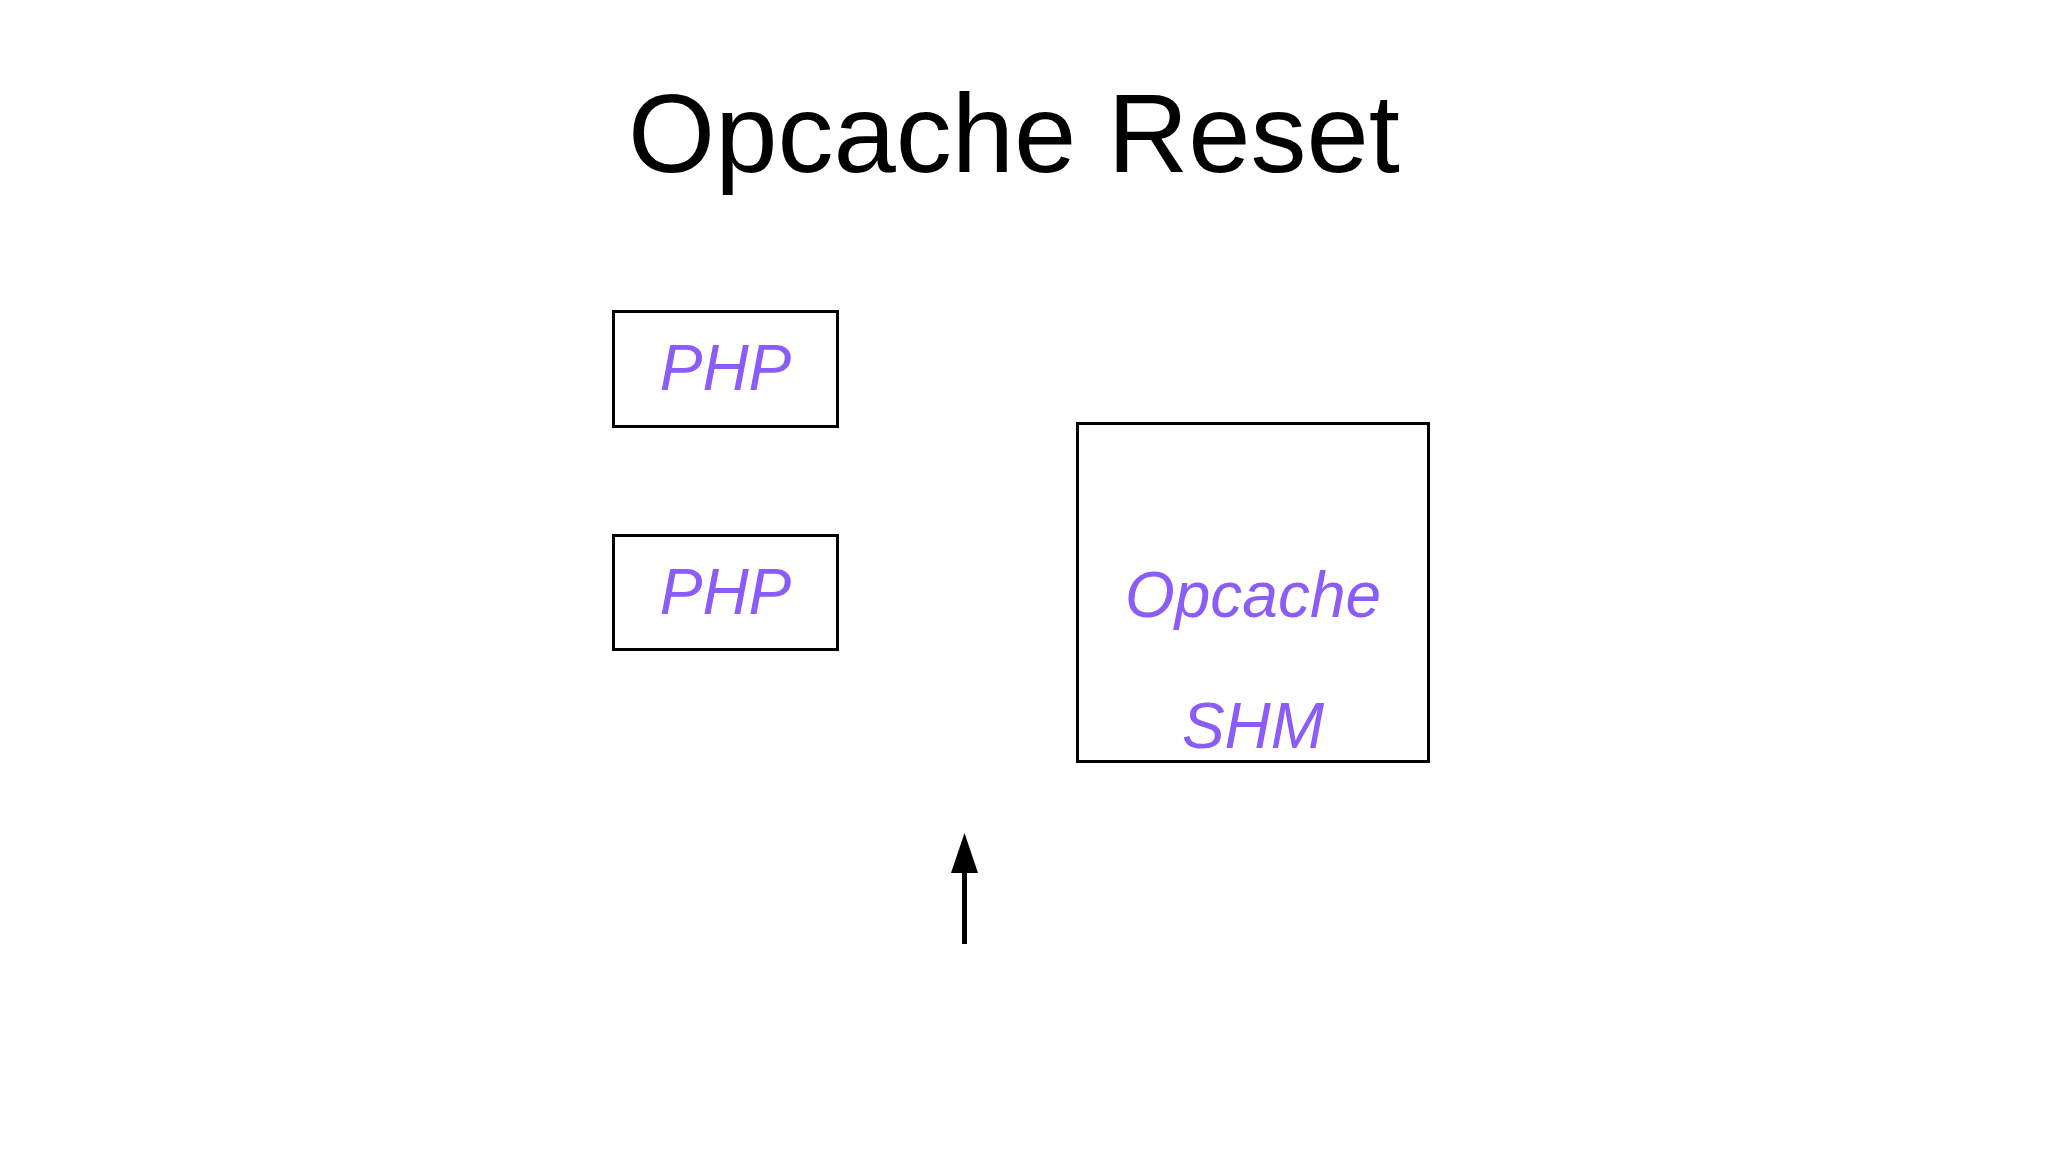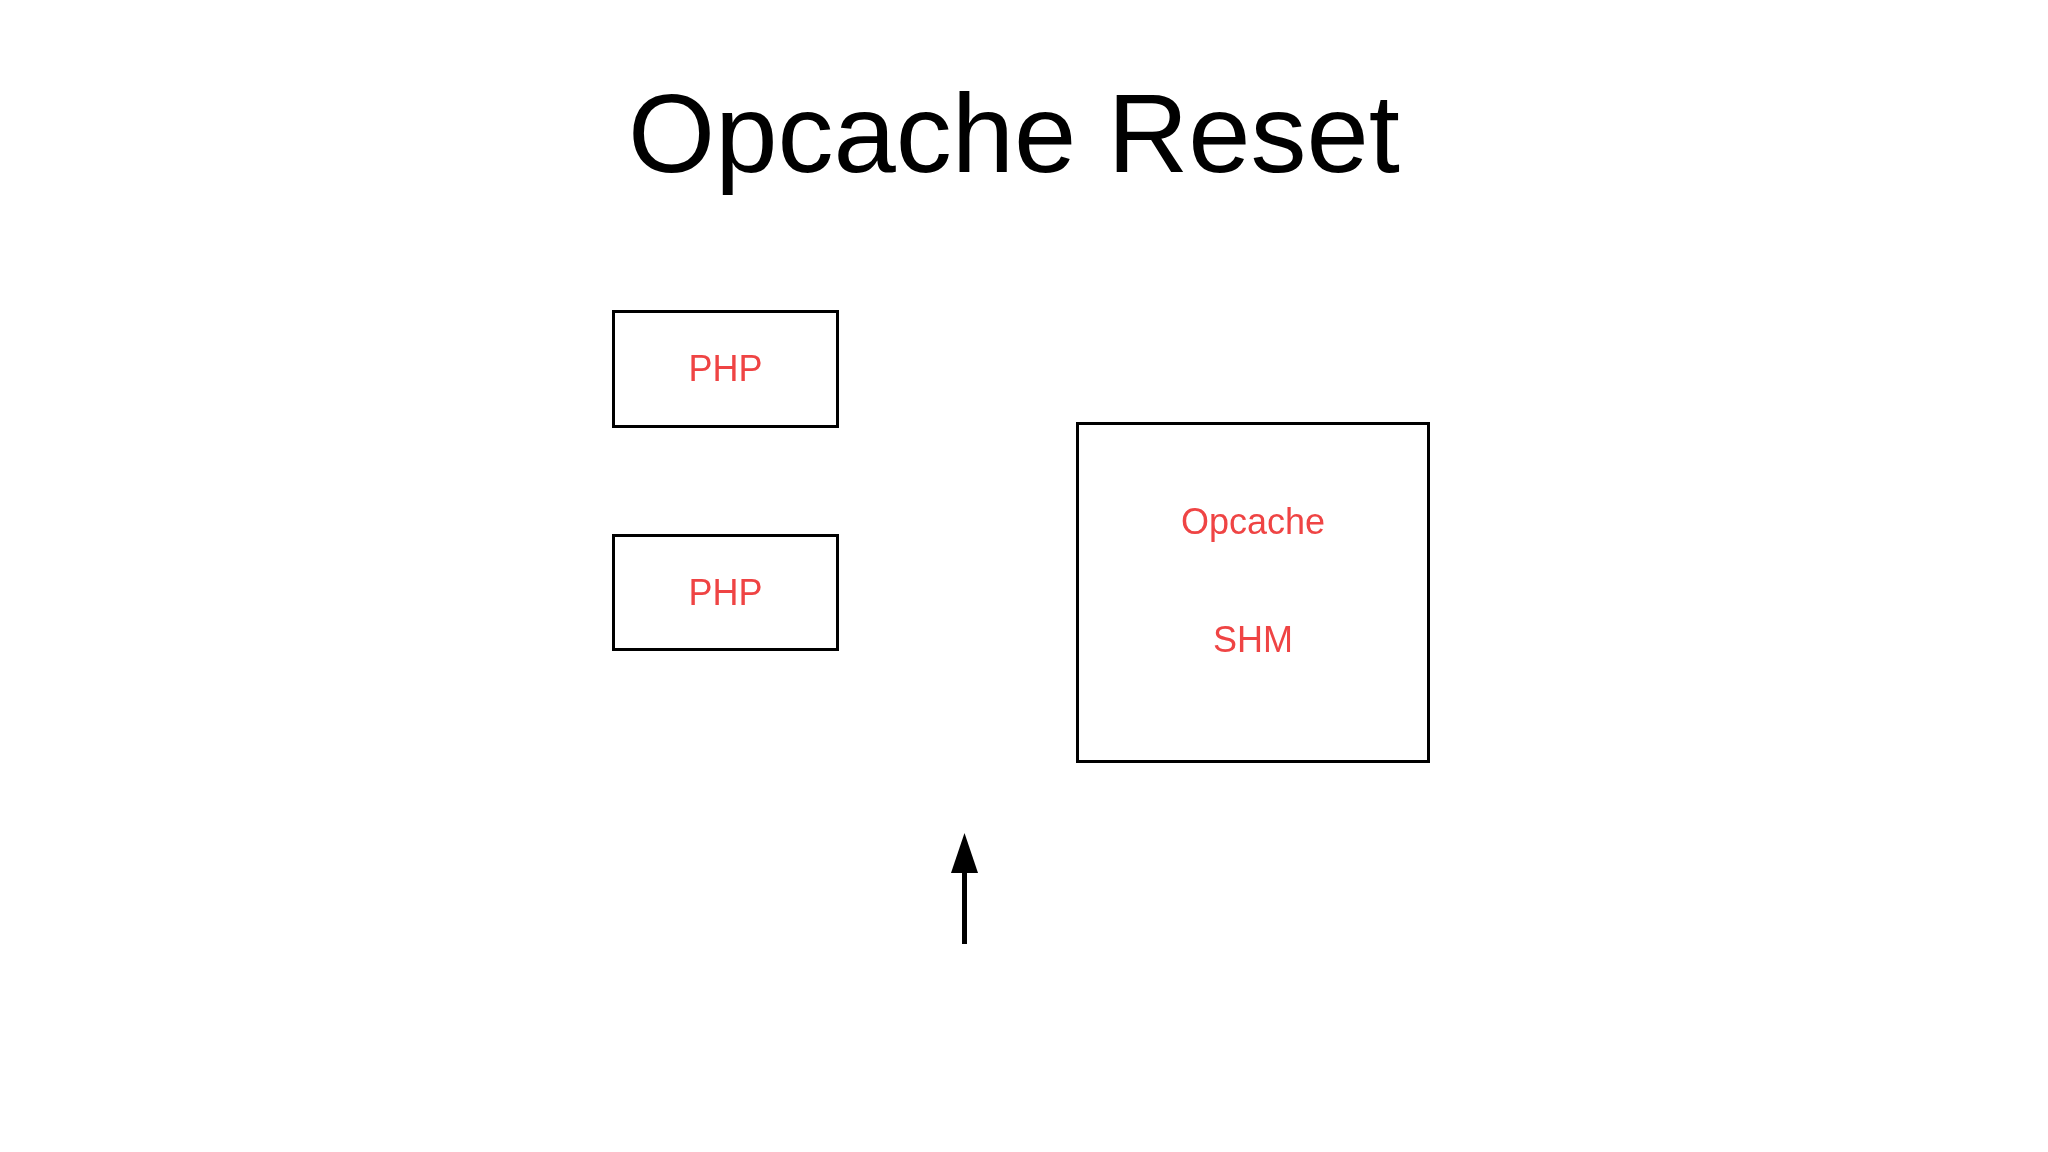--- a/index.html
+++ b/index.html
@@ -40,26 +40,27 @@
     position: absolute;
     box-sizing: border-box;
     border: 3px solid #000000;
     background: #ffffff;
     display: flex;
     flex-direction: column;
     align-items: center;
     justify-content: center;
   }
   .node-label {
-    font-size: 36px;
+    font-size: 64px;
     line-height: 1.05;
     font-weight: 400;
-    color: #ef4444;
+    color: #8b5cf6;
     white-space: nowrap;
     text-align: center;
+    font-style: italic;
   }
 
   
   .php-box-1 {
     left: 612px;
     top: 310px;
     width: 227px;
     height: 118px;
   }
   .php-box-2 {
@@ -68,25 +69,25 @@
     width: 227px;
     height: 117px;
   }
 
   
   .shm-box {
     left: 1076px;
     top: 422px;
     width: 354px;
     height: 341px;
-    justify-content: flex-start;
+    justify-content: flex-end;
     padding-top: 78px;
   }
   .shm-box .node-label.line-2 {
-    margin-top: 80px;
+    margin-top: 64px;
   }
 
   
   .arrow-up {
     position: absolute;
     left: 905px;
     top: 825px;
     width: 120px;
     height: 150px;
   }

